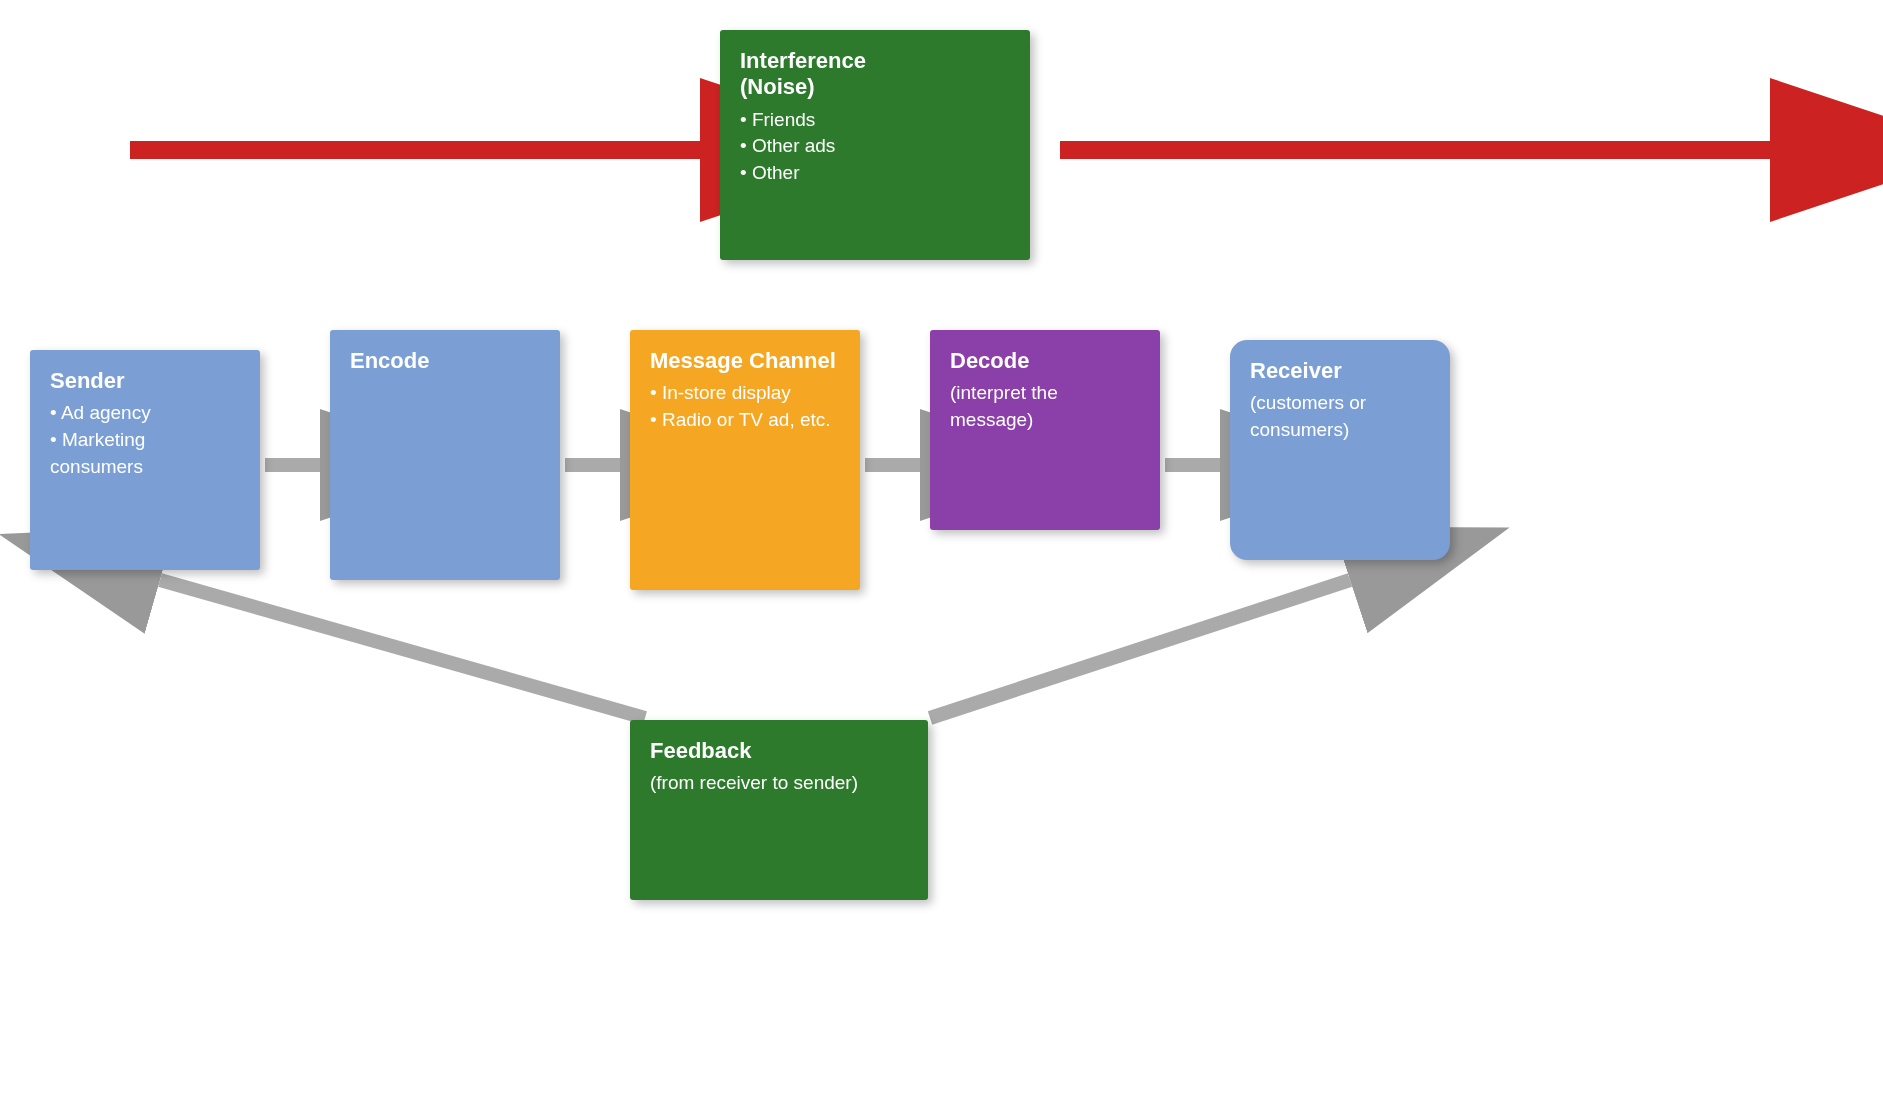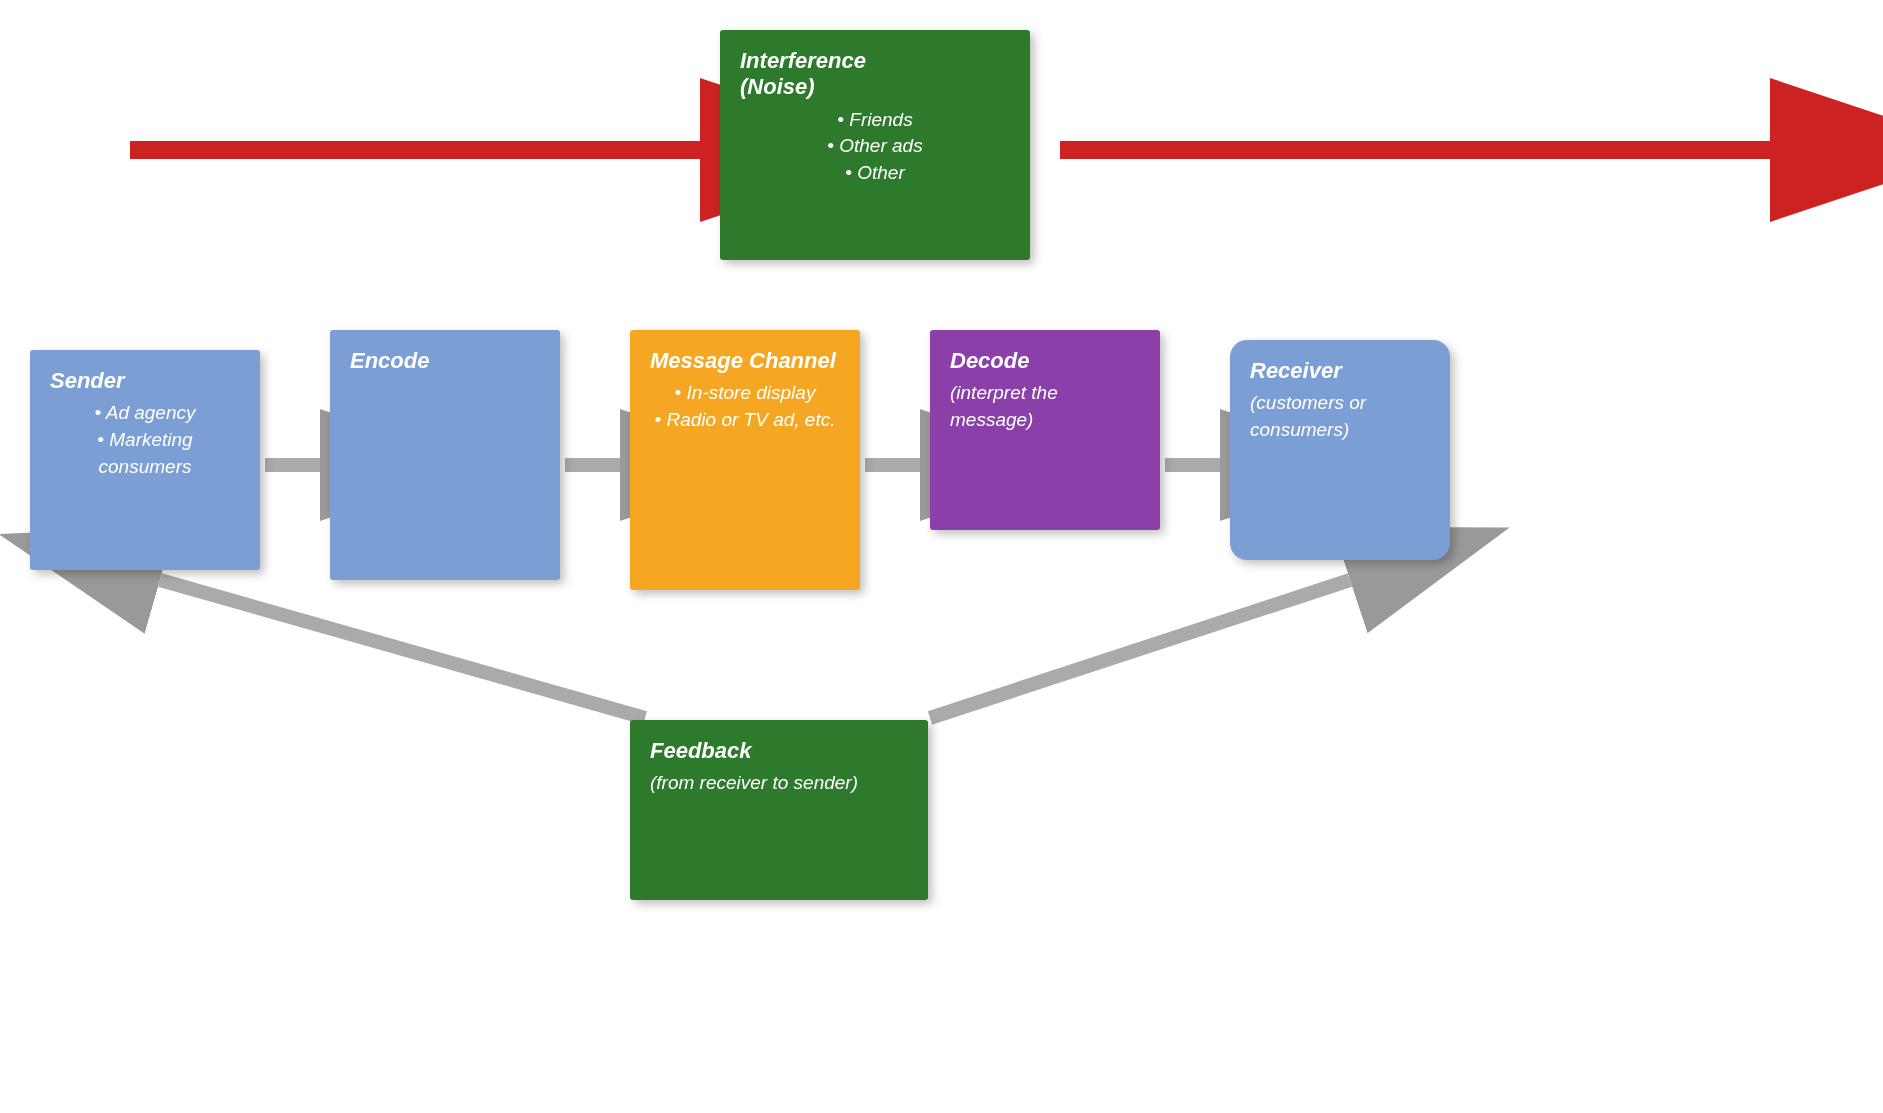--- a/index.html
+++ b/index.html
@@ -9,21 +9,20 @@
       width: 1883px;
       height: 1113px;
       overflow: hidden;
       position: relative;
     }
 
     .diagram-container {
       position: relative;
       width: 1883px;
       height: 1113px;
-      font-style: italic;
     }
 
     
     .box {
       position: absolute;
       color: white;
       padding: 18px 20px;
       border-radius: 3px;
       box-shadow: 4px 4px 10px rgba(0,0,0,0.25);
     }
@@ -36,21 +35,20 @@
     }
 
     .box-body {
       font-size: 19px;
       line-height: 1.4;
     }
 
     .box-body ul {
       list-style: none;
       padding: 0;
-      text-align: center;
     }
 
     .box-body ul li::before {
       content: "• ";
     }
 
     
     .green { background-color: #2d7a2d; }
     .blue { background-color: #7b9fd4; }
     .orange { background-color: #f5a623; }

